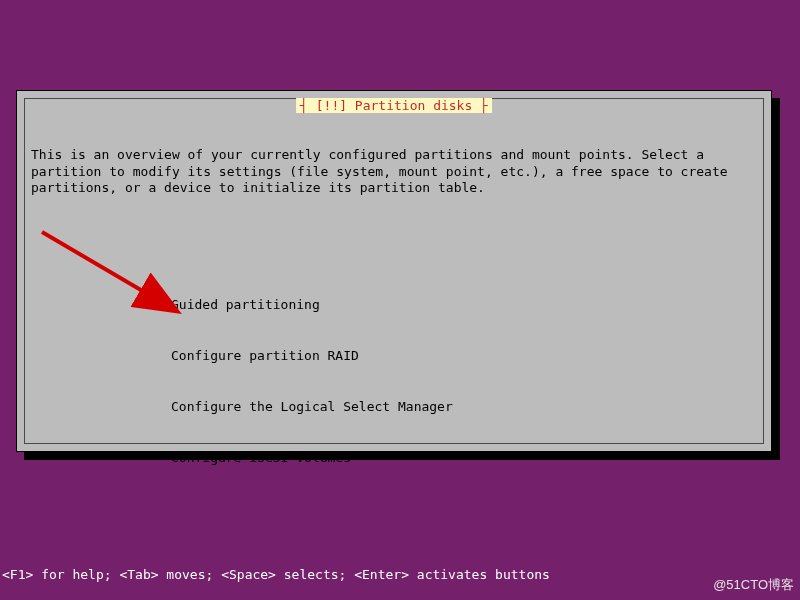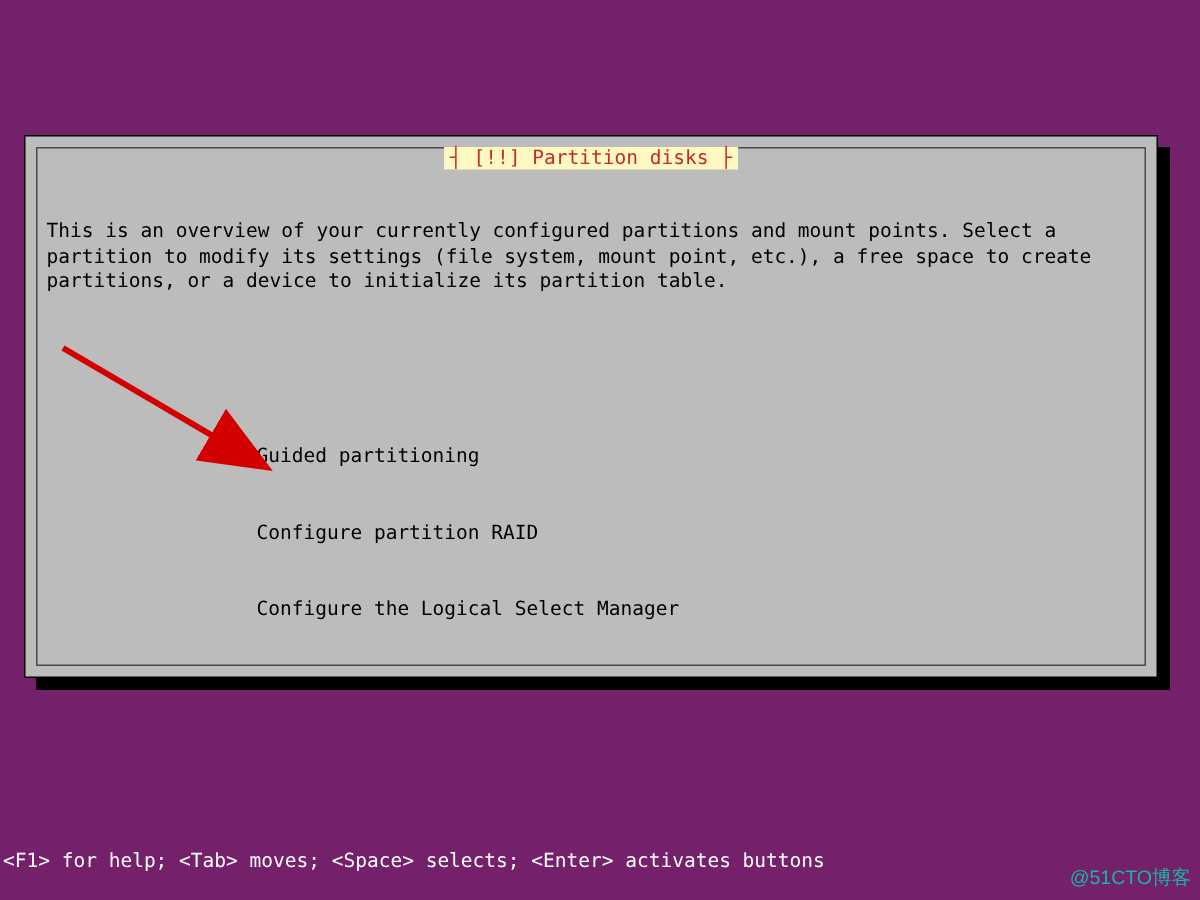--- a/index.html
+++ b/index.html
@@ -53,21 +53,21 @@
     .help-bar {
       position: absolute;
       left: 2px; bottom: 18px;
       color: #fff;
       white-space: pre;
       font-size: 13px;
     }
     .watermark {
       position: absolute;
       right: 6px; bottom: 6px;
-      color: #14b8a6;
+      color: #e5e5e5;
       font-size: 13px;
       font-family: sans-serif;
     }
     .arrow {
       position: absolute;
       top: 230px; left: 40px;
       width: 150px; height: 90px;
       pointer-events: none;
     }
   </style>
@@ -81,20 +81,21 @@
     <div class="title-wrap">┤ [!!] Partition disks ├</div>
   </div>
 
   <div class="content">
     <div class="desc">This is an overview of your currently configured partitions and mount points. Select a partition to modify its settings (file system, mount point, etc.), a free space to create partitions, or a device to initialize its partition table.</div>
 
     <div class="menu">
       <div class="menu-line">Guided partitioning</div>
       <div class="menu-line">Configure partition RAID</div>
       <div class="menu-line">Configure the Logical Select Manager</div>
+      <div class="menu-line">Configure iSCSI volumes</div>
     </div>
 
     
     
 
     
 
     
   </div>
 </div>

